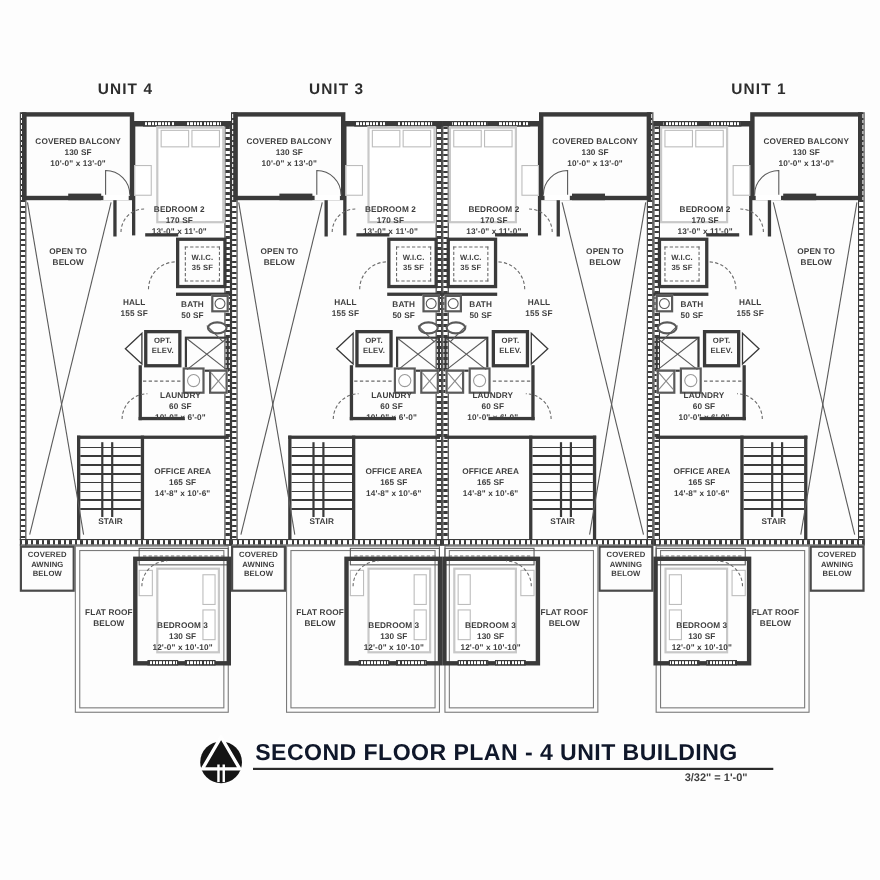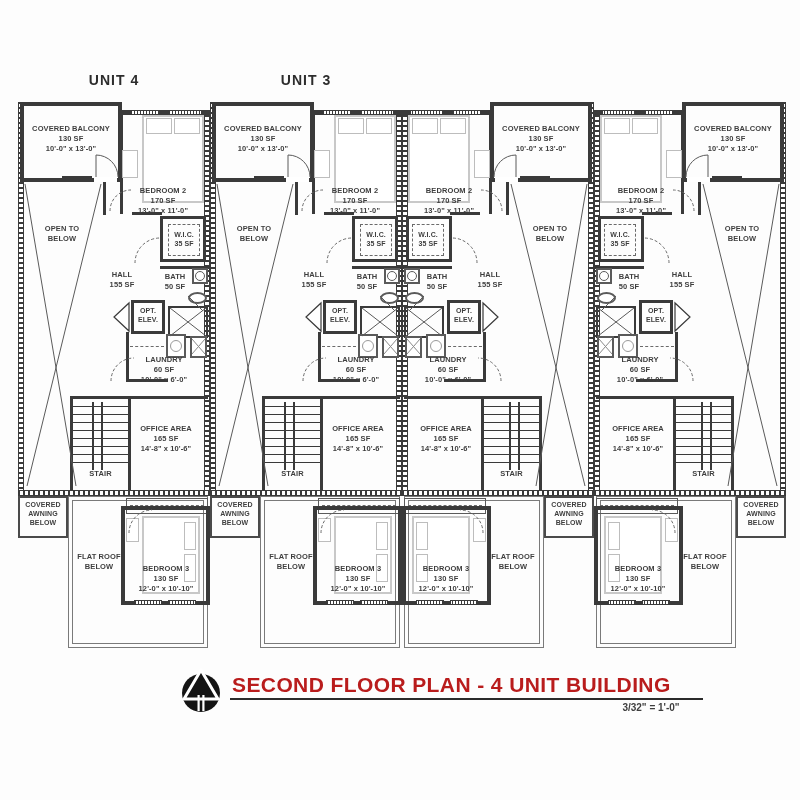--- a/index.html
+++ b/index.html
@@ -28,32 +28,33 @@
   .fn1{border-width:1px;border-color:#bdbdbd;}
   .ap{position:absolute;box-sizing:border-box;border:2px solid #5a5a5a;background:#fff;}
   .round{border-radius:50%;}
   .treads{position:absolute;background:repeating-linear-gradient(to bottom,#3a3a3a 0 1.5px,transparent 1.5px 8px);}
   .usvg{position:absolute;left:0;top:0;}
   .lbl{position:absolute;color:#3e3e3e;font-size:7.5px;line-height:1.3;font-weight:600;
        text-align:center;letter-spacing:0.1px;z-index:5;}
   .lbl span{display:block;white-space:nowrap;}
   .sm{font-size:7px;}
   .plan-title{position:absolute;left:232px;top:673px;width:470px;font-size:21px;font-weight:700;
-       letter-spacing:0.4px;color:#b91c1c;white-space:nowrap;}
+       letter-spacing:0.4px;color:#0f172a;white-space:nowrap;}
   .title-underline{position:absolute;left:230px;top:698px;width:473px;height:2px;background:#2b2b2b;}
   .plan-scale{position:absolute;left:600px;top:702px;width:102px;text-align:center;font-size:10px;
        font-weight:600;color:#3e3e3e;}
   .north{position:absolute;left:179px;top:668px;}
 </style>
 </head>
 <body>
 
 <div class="canvas">
   <div class="unit-header" style="left:18px">UNIT 4</div>
   <div class="unit-header" style="left:210px">UNIT 3</div>
+  <div class="unit-header" style="left:594px">UNIT 1</div>
 
   <div class="unit-slot" style="left:18px">
 
   <div class="hv" style="left:0;top:2px;width:6px;height:394px"></div>
   <div class="hv" style="left:186px;top:10px;width:6px;height:386px"></div>
   <div class="hh" style="left:0;top:390px;width:192px;height:6px"></div>
   <div class="bx b4" style="left:2px;top:2px;width:102px;height:80px"></div>
   <div class="gap" style="left:76px;top:77px;width:23px;height:5px"></div>
   <div class="w" style="left:44px;top:76px;width:30px;height:6px"></div>
   <div class="w" style="left:102px;top:10px;width:3px;height:104px"></div>

